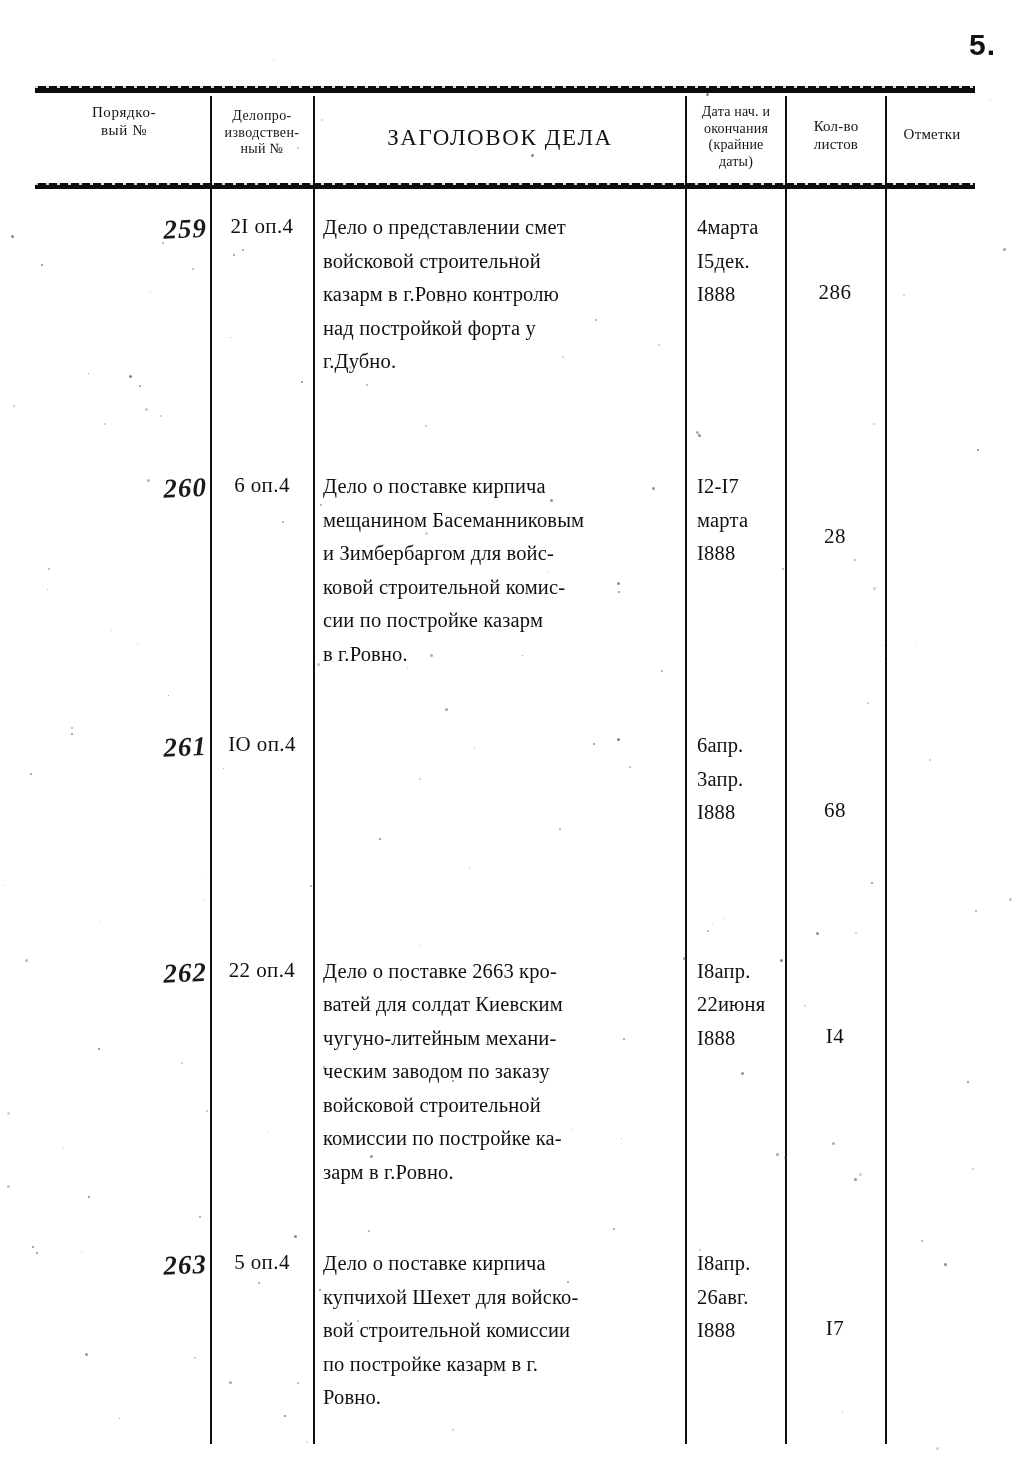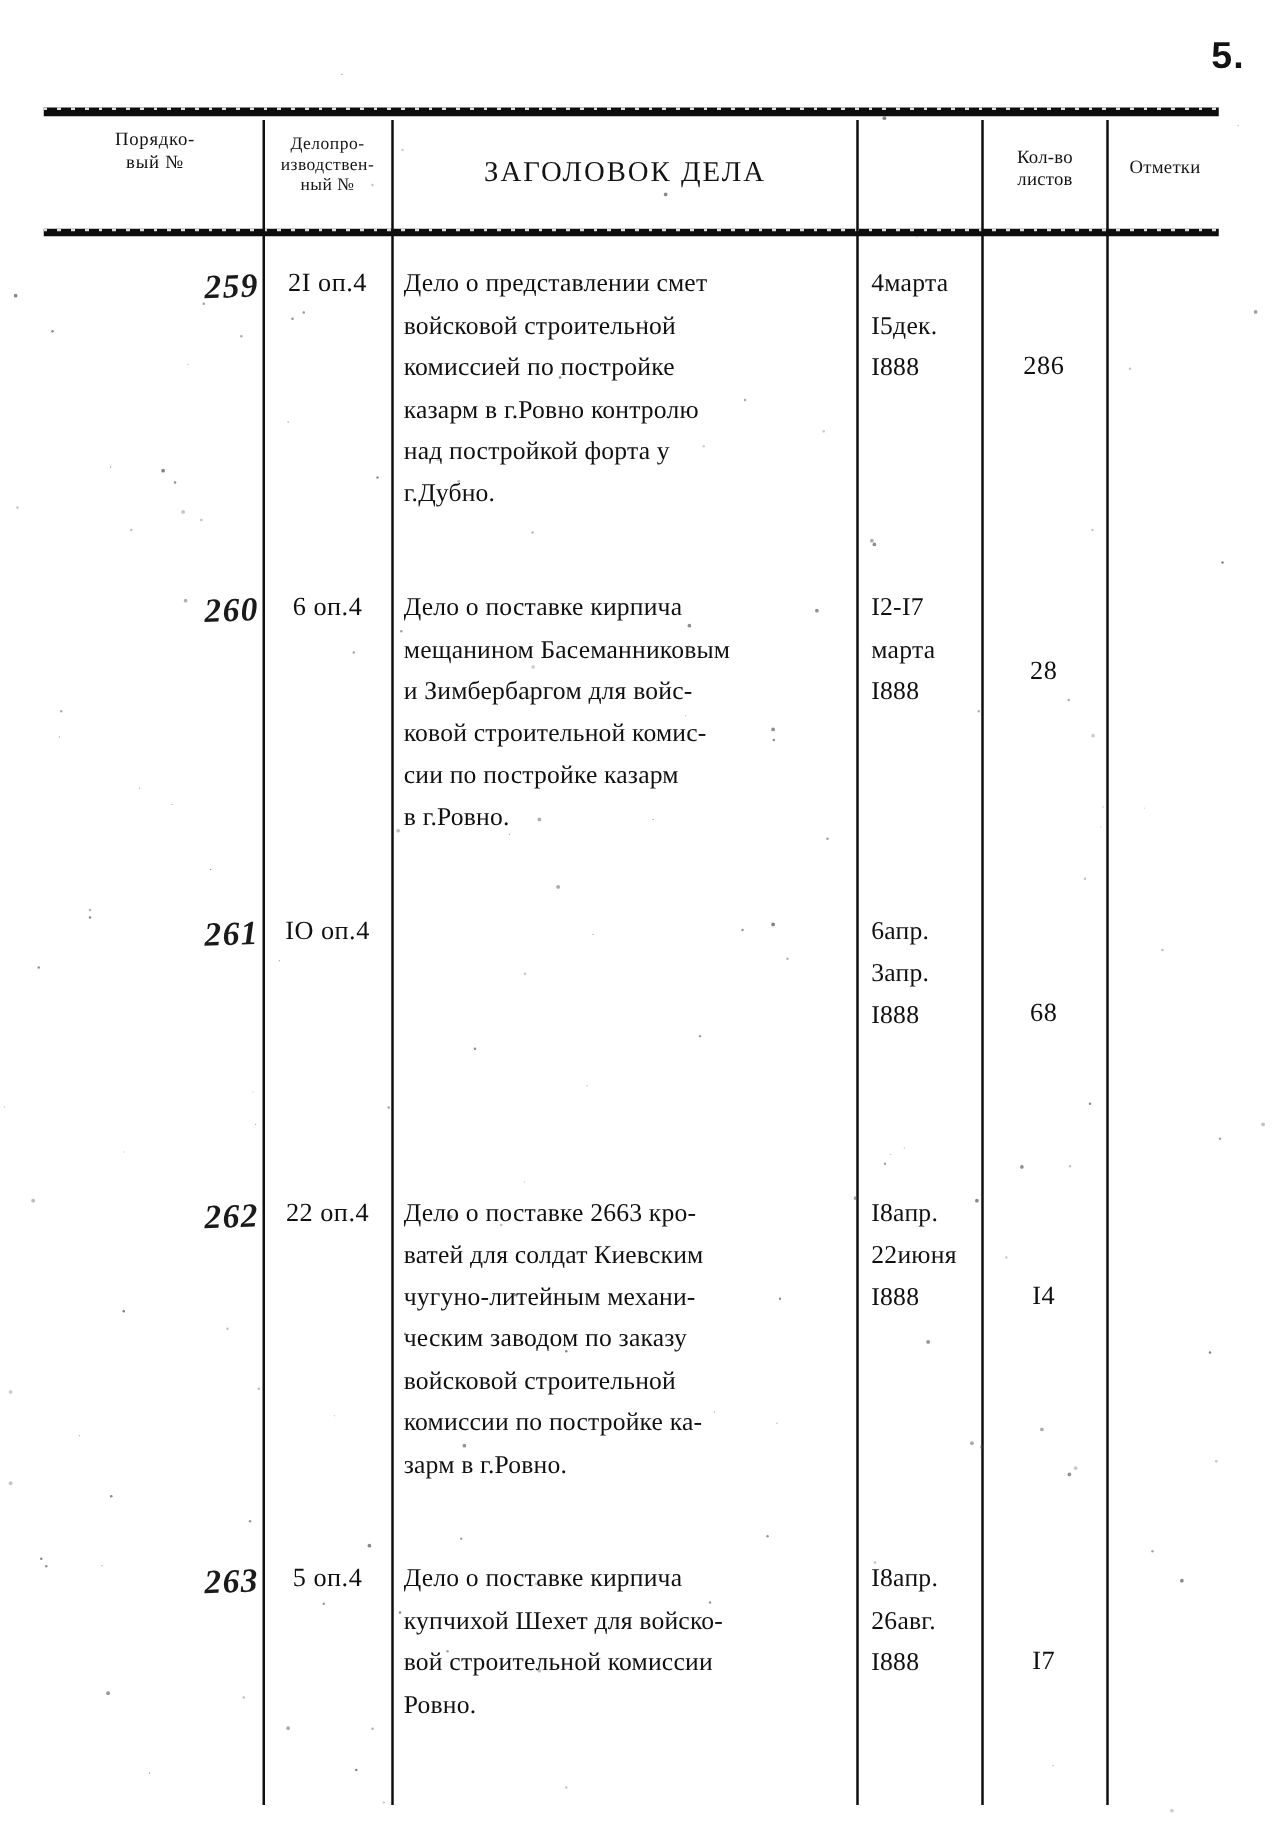--- a/index.html
+++ b/index.html
@@ -211,36 +211,41 @@
       <div>вый №</div>
     </div>
   <div class="head-cell c2">
       <div>Делопро-</div>
       <div>изводствен-</div>
       <div>ный №</div>
     </div>
   <div class="head-cell c3">
       <div>ЗАГОЛОВОК    ДЕЛА</div>
     </div>
+  <div class="head-cell c4">
+      <div>Дата нач. и</div>
+      <div>окончания</div>
+      <div>(крайние</div>
+      <div>даты)</div>
+    </div>
   <div class="head-cell c5">
       <div>Кол-во</div>
       <div>листов</div>
     </div>
   <div class="head-cell c6">
       <div>Отметки</div>
     </div>
 
   <div class="rows" id="rows-root">
       <div class="row" style="height: 259px;">
         <div class="cell order" style="top: 24px;">259</div>
         <div class="cell clerk" style="top: 25px;">2I оп.4</div>
         <div class="cell title" style="top: 22px;">
           <span class="tline">Дело о представлении смет</span>
           <span class="tline">войсковой строительной</span>
-          <span class="tline">комиссией по постройке</span>
           <span class="tline">казарм в г.Ровно контролю</span>
           <span class="tline">над постройкой форта у</span>
           <span class="tline">г.Дубно.</span>
         </div>
         <div class="cell dates" style="top: 22px;">
           <span class="dline">4марта</span>
           <span class="dline">I5дек.</span>
           <span class="dline">I888</span>
         </div>
         <div class="cell sheets" style="top: 91px;">286</div>
@@ -296,20 +301,21 @@
         <div class="cell sheets" style="top: 91px;">I4</div>
         <div class="cell notes" style="top: 91px;"></div>
       </div>
       <div class="row" style="height: 225.5px;">
         <div class="cell order" style="top: 24px;">263</div>
         <div class="cell clerk" style="top: 25px;">5 оп.4</div>
         <div class="cell title" style="top: 22px;">
           <span class="tline">Дело о поставке кирпича</span>
           <span class="tline">купчихой Шехет для войско-</span>
           <span class="tline">вой строительной комиссии</span>
+          <span class="tline">по постройке казарм в г.</span>
           <span class="tline">Ровно.</span>
         </div>
         <div class="cell dates" style="top: 22px;">
           <span class="dline">I8апр.</span>
           <span class="dline">26авг.</span>
           <span class="dline">I888</span>
         </div>
         <div class="cell sheets" style="top: 91px;">I7</div>
         <div class="cell notes" style="top: 91px;"></div>
       </div>

